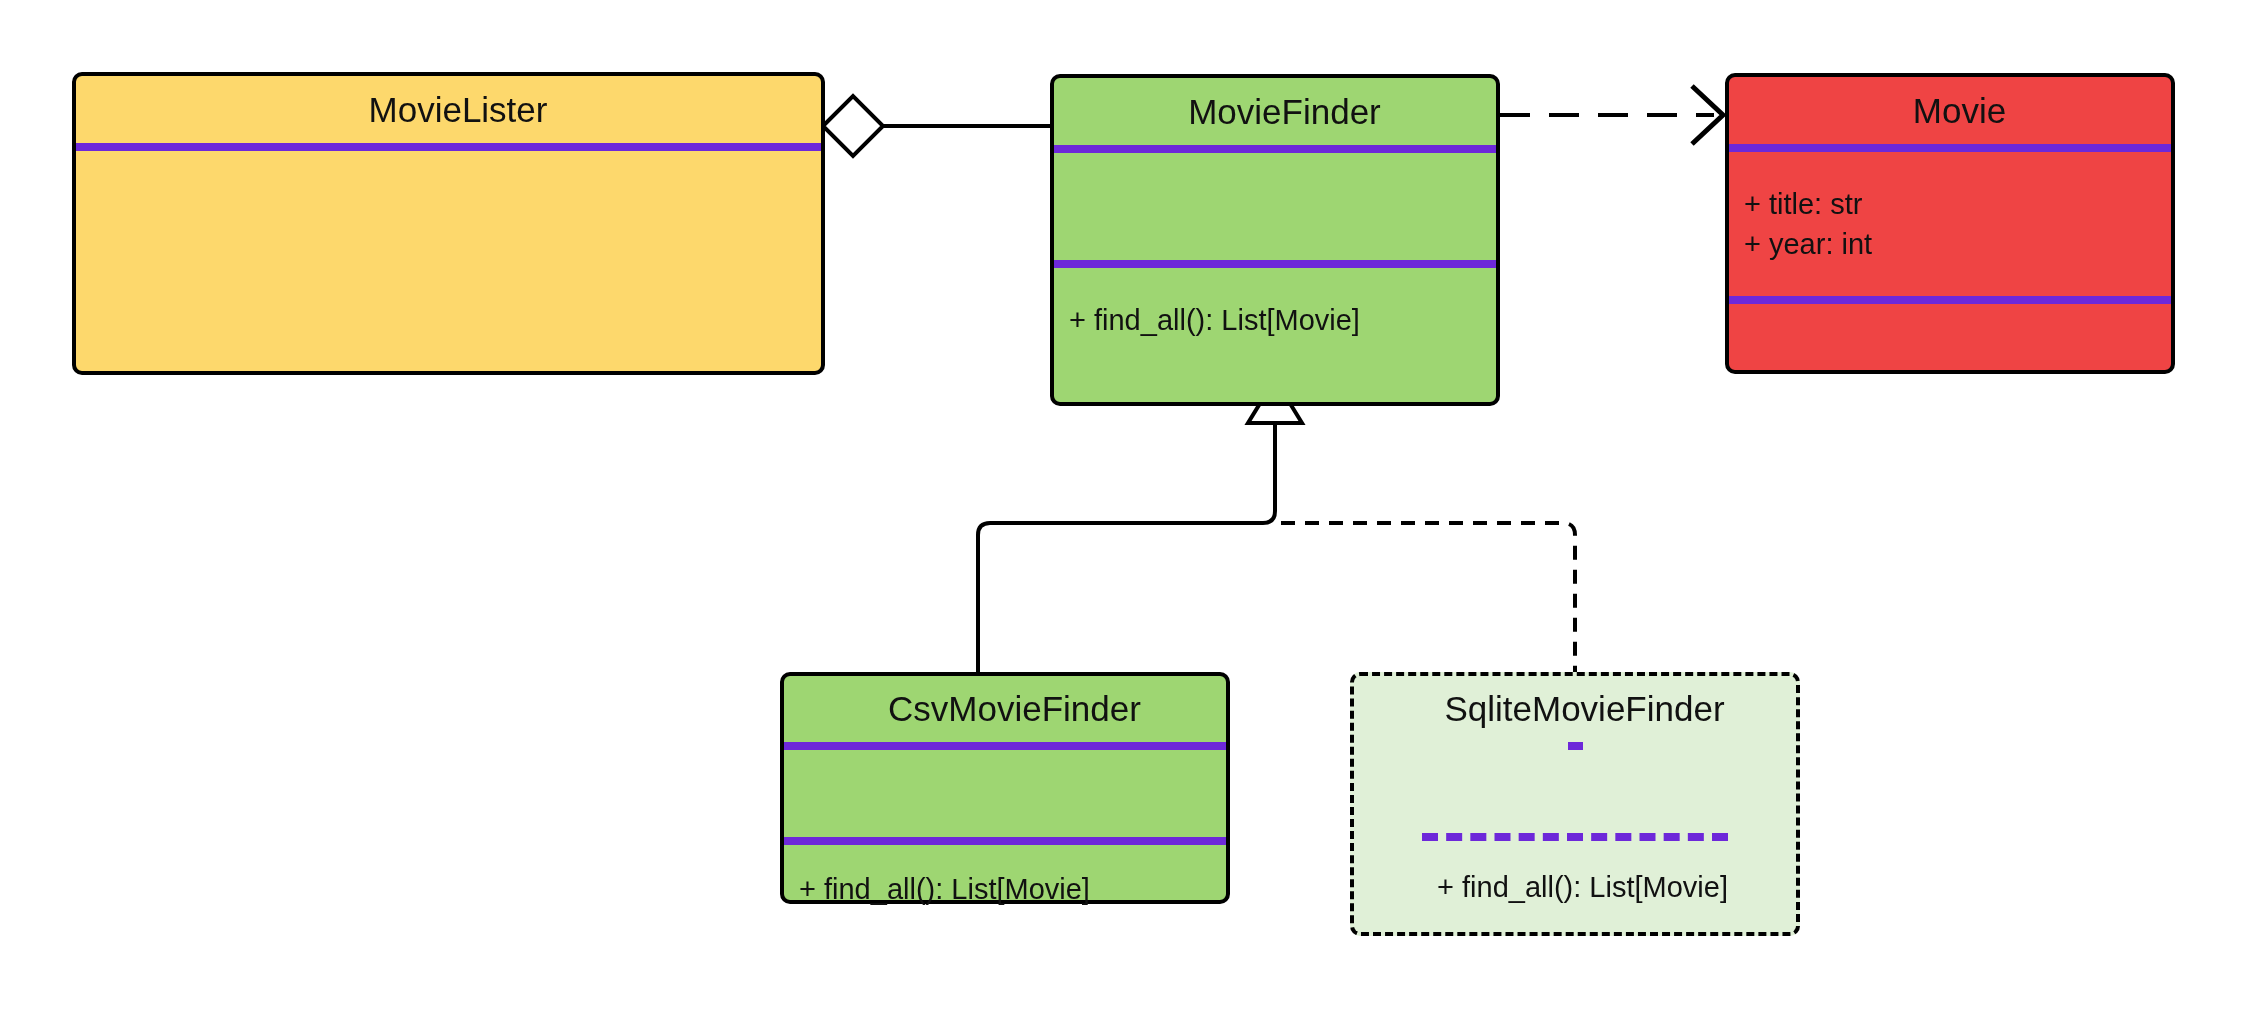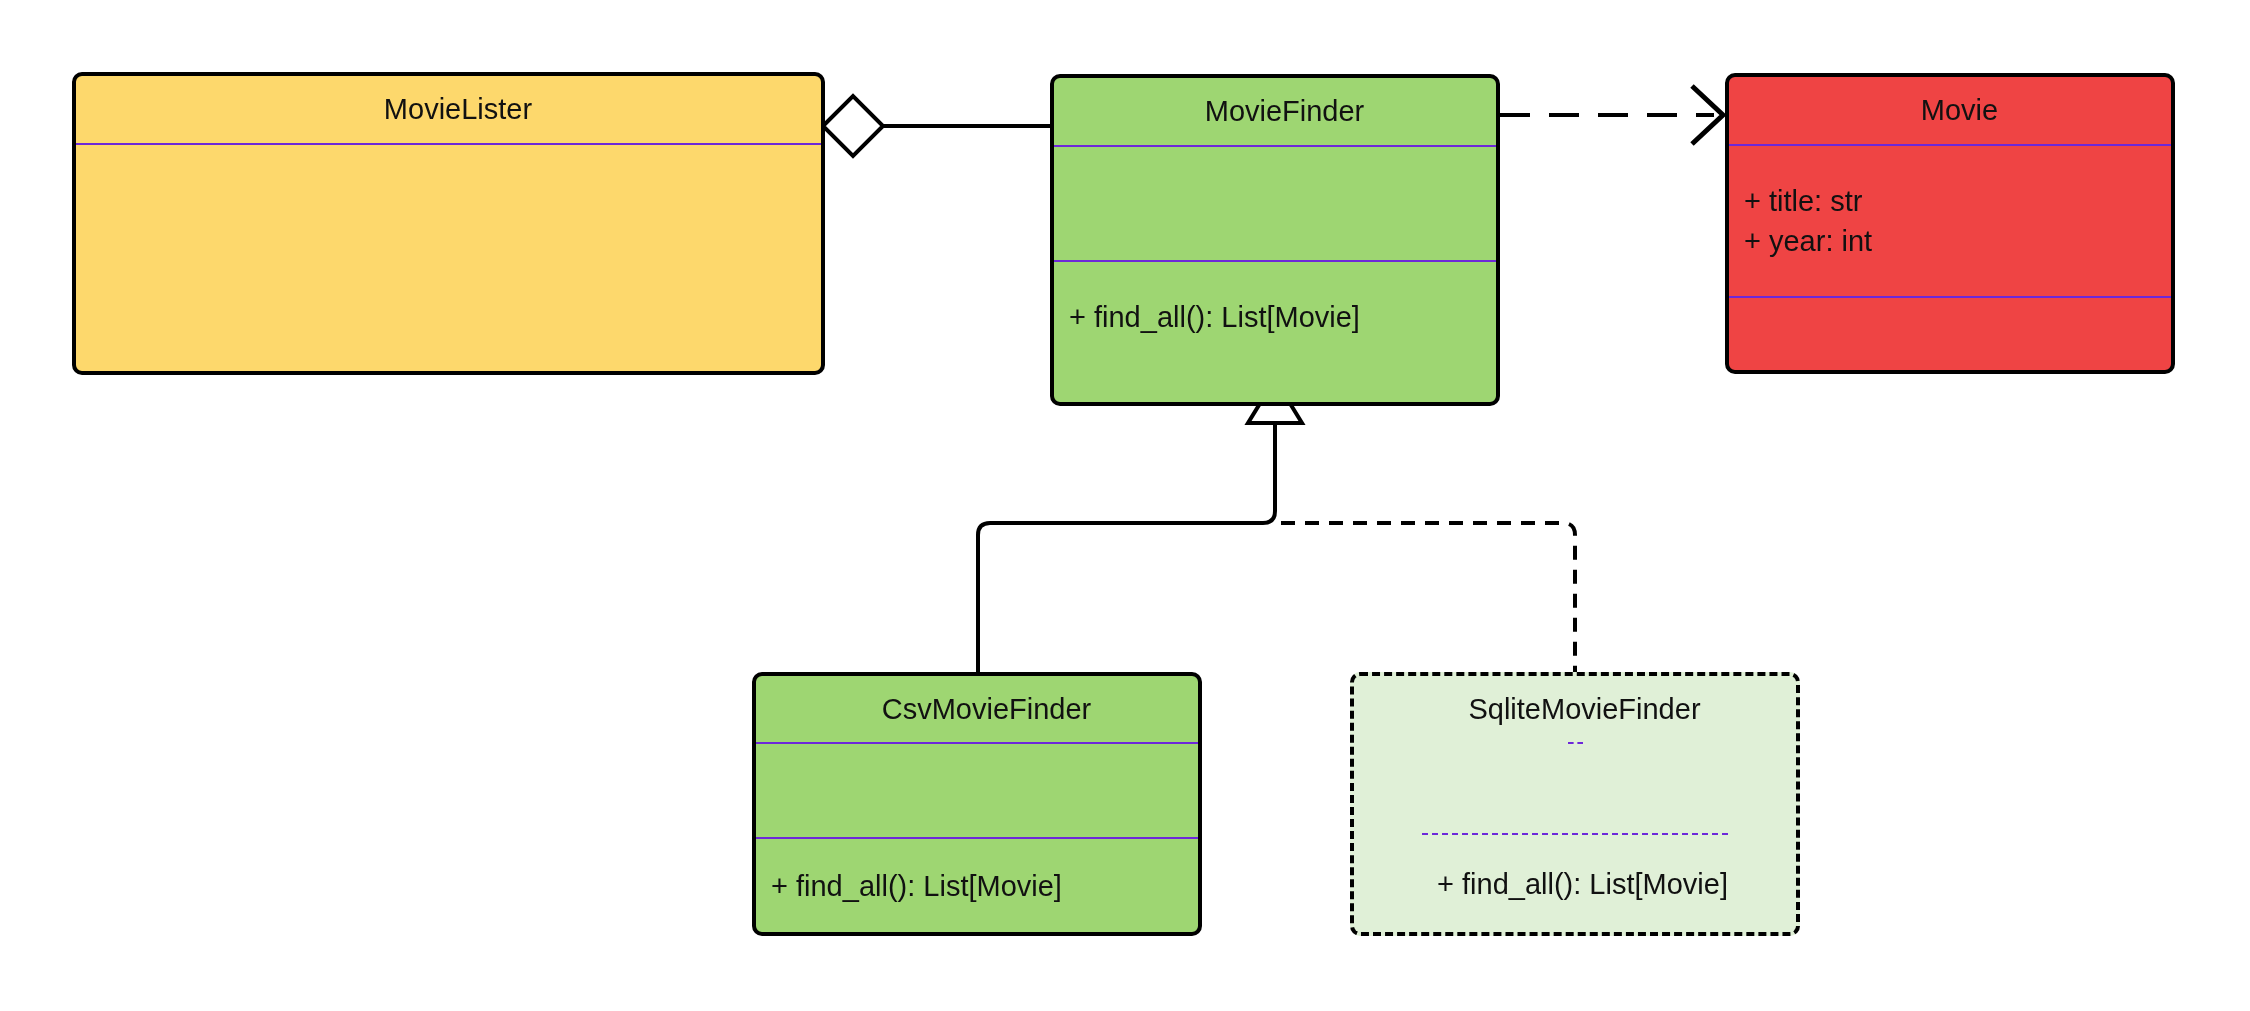--- a/index.html
+++ b/index.html
@@ -27,25 +27,25 @@
   .uml-box.dashed { border-style: dashed; }
 
   .sec {
     box-sizing: border-box;
     flex: 0 0 auto;
   }
   .sec-title {
     display: flex;
     align-items: center;
     justify-content: center;
-    font-size: 29px;
+    font-size: 35px;
     padding-left: 19px;
   }
   .sec-attrs, .sec-methods {
-    border-top: 2px solid #6d28d9;
+    border-top: 8px solid #6d28d9;
     display: flex;
     flex-direction: column;
     justify-content: center;
     padding-left: 15px;
     font-size: 29px;
   }
   .uml-box.dashed .sec-attrs,
   .uml-box.dashed .sec-methods { border-top-style: dashed; }
 
   .member-line { line-height: 40px; white-space: nowrap; }
@@ -59,21 +59,21 @@
   #box-moviefinder { left: 1050px; top: 74px; width: 450px; height: 332px; }
   #box-moviefinder .sec-title   { height: 67px; }
   #box-moviefinder .sec-attrs   { height: 115px; }
   #box-moviefinder .sec-methods { height: 111px; }
 
   #box-movie { left: 1725px; top: 73px; width: 450px; height: 301px; }
   #box-movie .sec-title   { height: 67px; }
   #box-movie .sec-attrs   { height: 152px; }
   #box-movie .sec-methods { height: 74px; }
 
-  #box-csvmoviefinder { left: 752px; top: 672px; width: 450px; height: 264px; }
+  #box-csvmoviefinder { left: 780px; top: 672px; width: 450px; height: 232px; }
   #box-csvmoviefinder .sec-title   { height: 66px; }
   #box-csvmoviefinder .sec-attrs   { height: 95px; }
   #box-csvmoviefinder .sec-methods { height: 95px; }
 
   #box-sqlitemoviefinder { left: 1350px; top: 672px; width: 450px; height: 264px; align-items: center; }
   #box-sqlitemoviefinder .sec-title   { height: 66px; }
   #box-sqlitemoviefinder .sec-attrs   { height: 91px; }
   #box-sqlitemoviefinder .sec-methods { height: 99px; }
 
   

